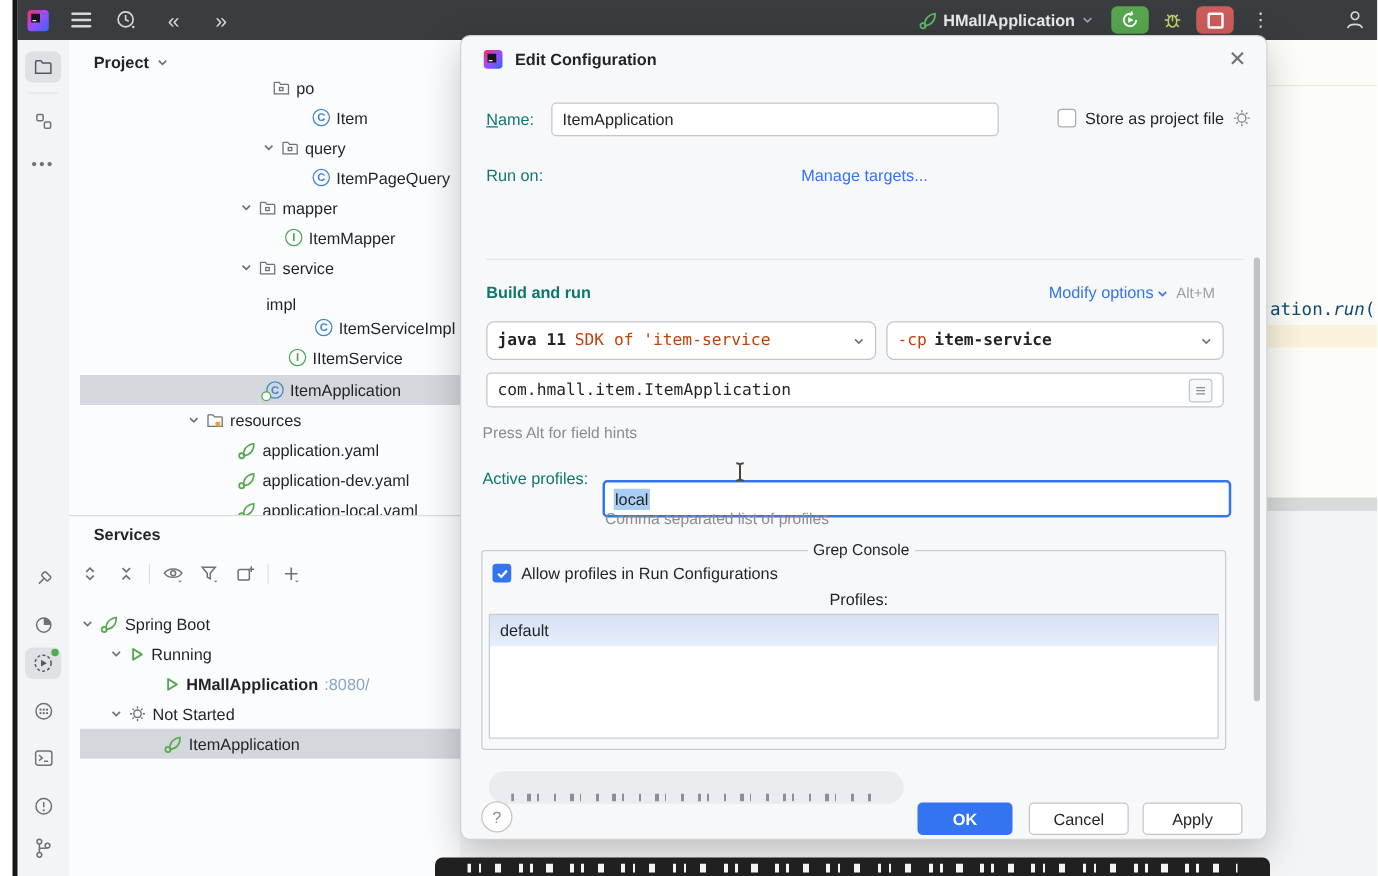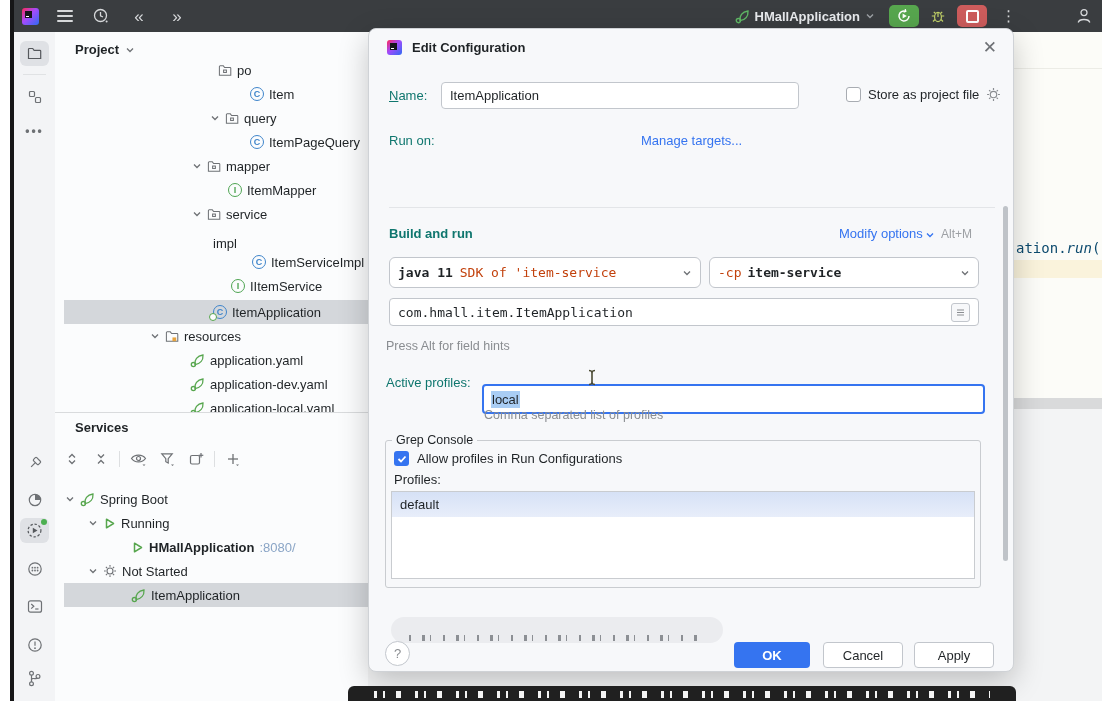--- a/index.html
+++ b/index.html
@@ -74,25 +74,25 @@
   .link{color:#3574f0;}
   .chev-r{margin-left:auto;}
   .cbx{width:15px;height:15px;border-radius:3px;box-sizing:border-box;flex:0 0 auto;}
   .cbx-off{background:#fff;border:1px solid #a8acb2;}
   .cbx-on{background:#3574f0;display:flex;align-items:center;justify-content:center;}
   .hinttext{position:absolute;color:#8a8d91;font-size:12.5px;line-height:1.55;}
   .sep-h{position:absolute;left:20px;width:606px;height:1px;background:#e3e5e8;}
   .apfield{position:absolute;background:#fff;border:2px solid #3574f0;border-radius:4px;box-sizing:border-box;
     display:flex;align-items:center;padding:0 7px;}
   .selval{background:#a9cdf4;padding:1px 1px;}
-  .grepbox{position:absolute;left:16px;top:404px;width:594px;border:1px solid #c9ccd0;border-radius:3px;margin:0;padding:0 0 6px 0;}
+  .grepbox{position:absolute;left:16px;top:404px;width:594px;border:1px solid #c9ccd0;border-radius:3px;margin:0;padding:0 0 6px 0;text-align:center;}
   .grepbox legend{font-size:12.5px;margin-left:6px;padding:0 4px;}
   .greprow{display:flex;align-items:center;gap:8px;margin:4px 0 6px 8px;}
   .plabel{margin:2px 0 4px 8px;}
-  .plist{margin:0 5px 2px 5px;height:88px;background:#fff;border:1px solid #c9ccd0;box-sizing:border-box;}
+  .plist{margin:0 5px 2px 5px;height:100px;background:#fff;border:1px solid #c9ccd0;box-sizing:border-box;}
   .plist .sel{height:25px;display:flex;align-items:center;padding:0 8px;background:linear-gradient(#d6e1f6,#e8eefa);}
   .pill{position:absolute;left:22px;top:588px;width:332px;height:26px;background:#ebecef;border-radius:13px;overflow:hidden;}
   .pill i{position:absolute;left:18px;top:18px;width:290px;height:6px;
     background:repeating-linear-gradient(90deg,#8c8f94 0 2px,transparent 2px 13px,#8c8f94 13px 16px,transparent 16px 21px,#8c8f94 21px 22px,transparent 22px 34px);}
   .helpc{position:absolute;left:16px;top:612px;width:23px;height:23px;border:1px solid #c2c6cc;border-radius:50%;
     background:#fff;color:#8a8d91;display:flex;align-items:center;justify-content:center;font-size:13px;}
   .btn{position:absolute;top:613px;height:26px;border-radius:4px;box-sizing:border-box;display:flex;align-items:center;justify-content:center;font-size:13px;}
   .btn-ok{left:365px;width:76px;background:#3574f0;color:#fff;font-weight:bold;}
   .btn-plain{background:#fff;border:1px solid #c2c6cc;color:#1f2326;}
   .dscroll{position:absolute;right:5px;top:177px;width:5px;height:355px;background:#bfc3c8;border-radius:3px;}

